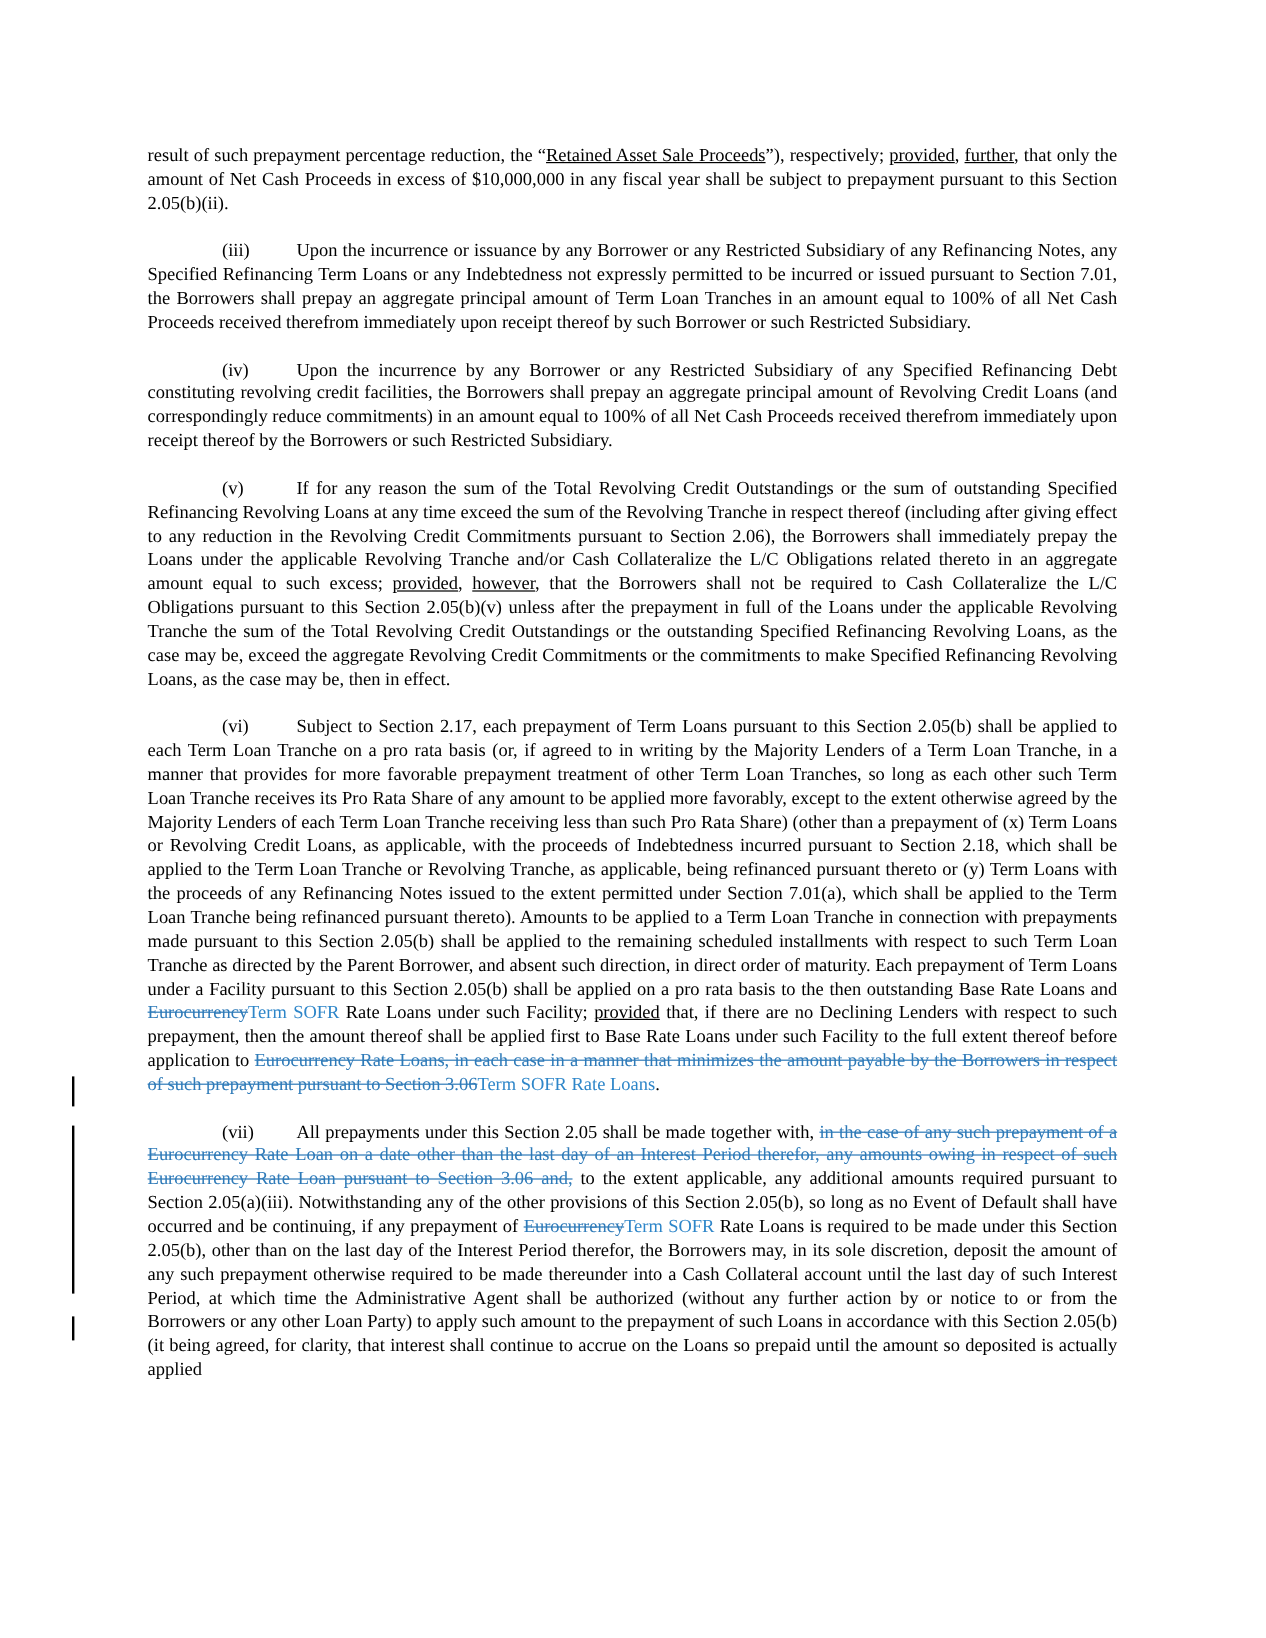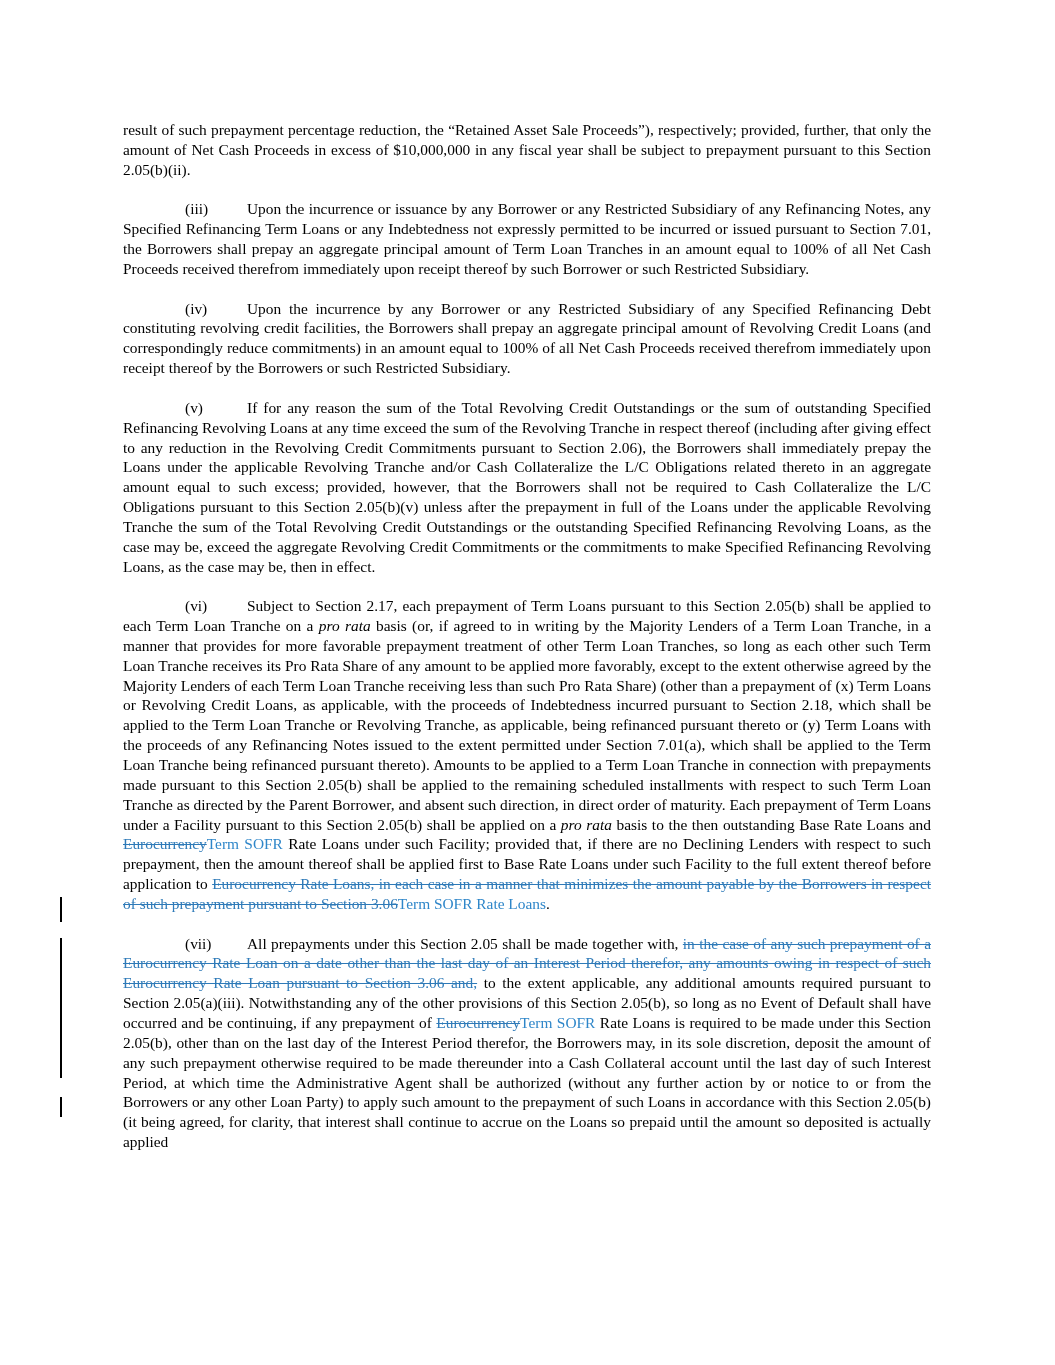--- a/index.html
+++ b/index.html
@@ -32,22 +32,22 @@
   }
   .para.numbered {
     text-indent: 62px;
   }
   .para-num {
     display: inline-block;
     width: 62px;
     text-indent: 0;
   }
   .run-normal {}
-  .run-underline { }
-  .run-italic { font-style: italic; }
+  .run-underline { text-decoration: underline; }
+  .run-italic { }
   .run-deletion {
     color: var(--deletion-color, #2e7ab8);
     text-decoration: line-through;
   }
   .run-insertion {
     color: var(--insertion-color, #2e86c9);
   }
   .change-bar {
     position: absolute;
     left: 60px;

